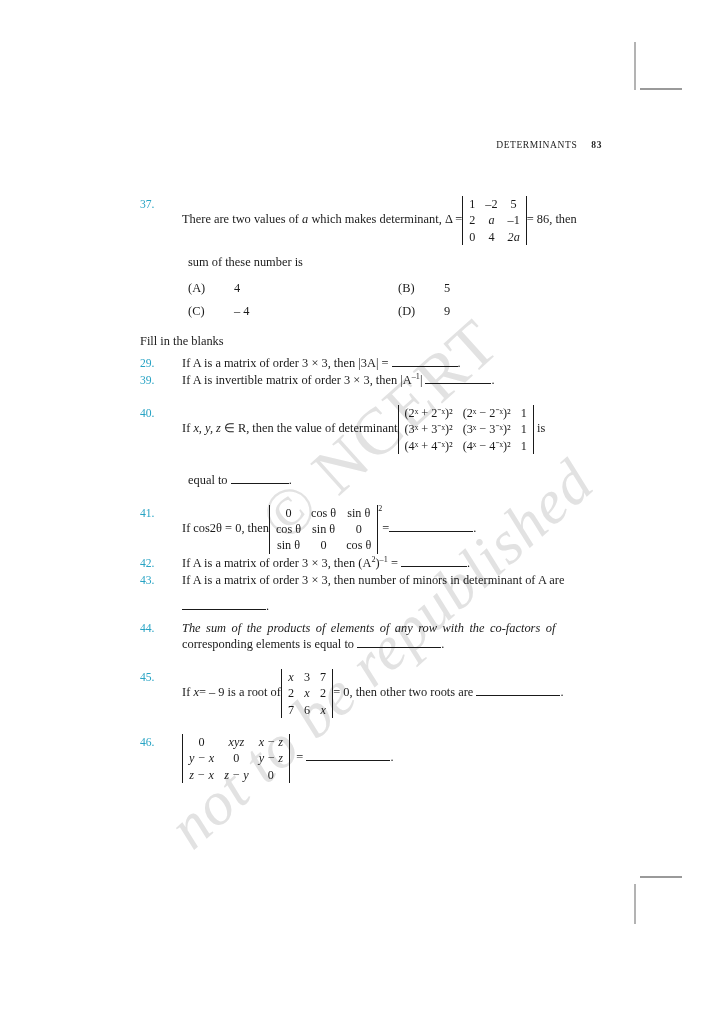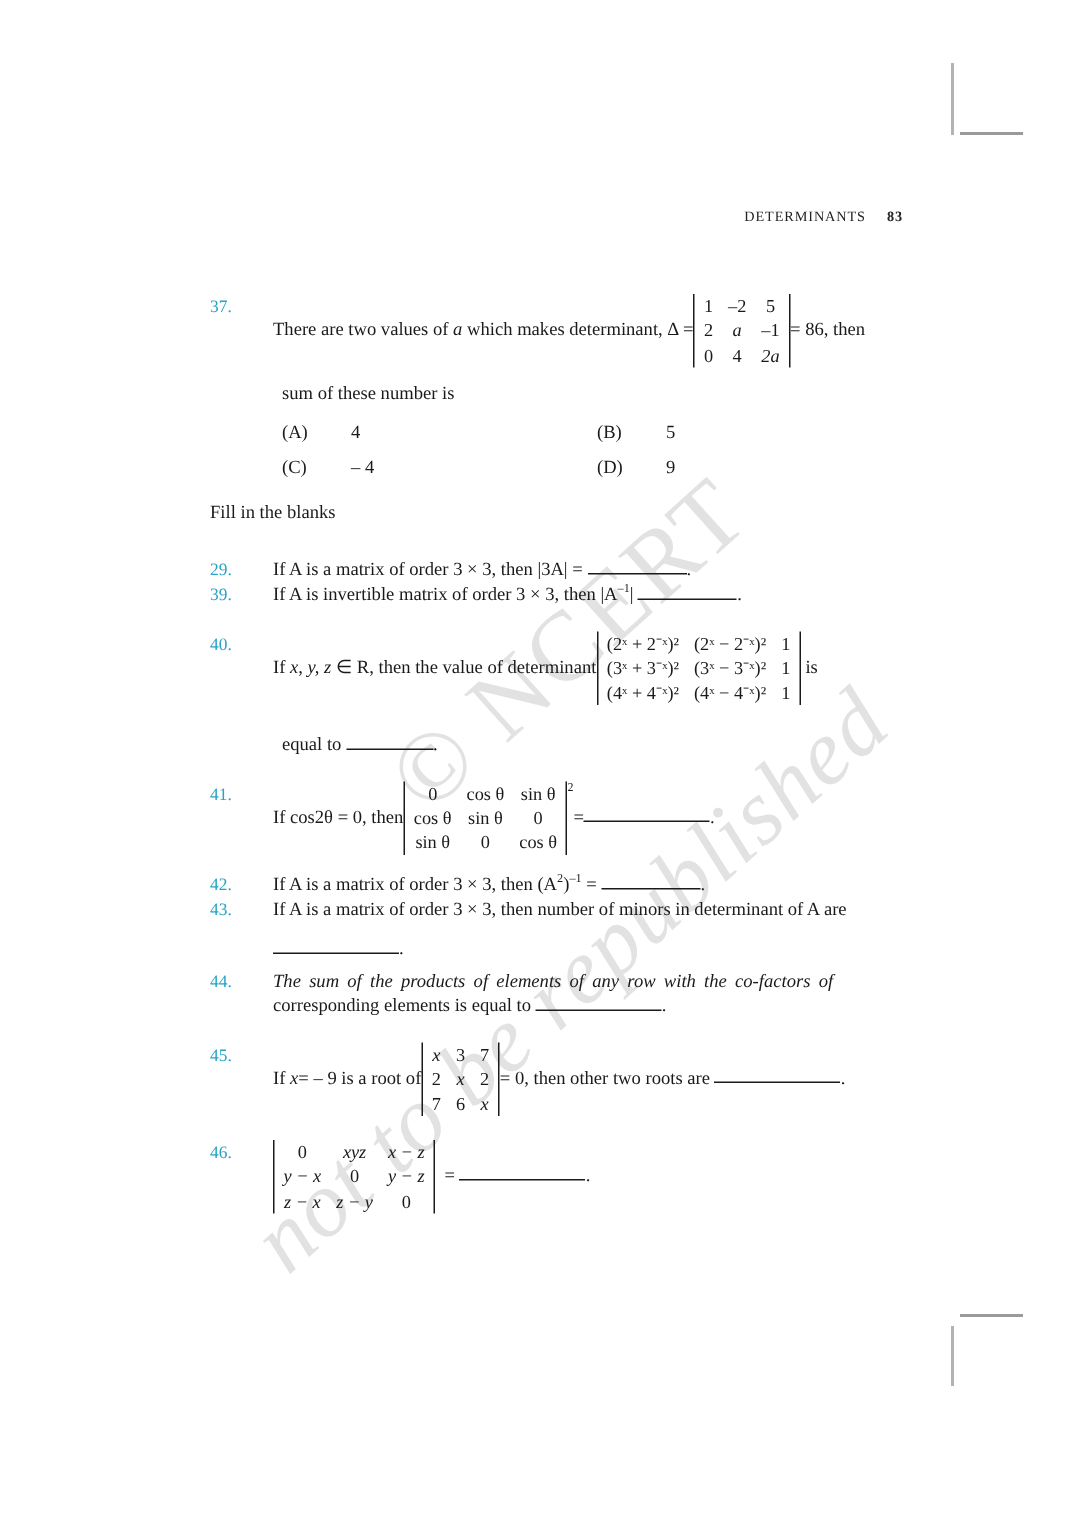--- a/index.html
+++ b/index.html
@@ -169,27 +169,27 @@
   .opt-tag { width: 46px; flex: 0 0 46px; }
   .opt-val { }
 
   .sub-line {
     margin-top: 9px;
     margin-left: 48px;
   }
 
   .section-head {
     margin-top: 13px;
-    margin-bottom: 21px;
+    margin-bottom: 5px;
     font-size: 12.4px;
   }
 
   .q-spaced { margin-bottom: 1px; }
   .q-gap-lg { margin-top: 16px; }
-  .q-gap-md { margin-top: 11px; }
+  .q-gap-md { margin-top: 1px; }
   .q-gap-sm { margin-top: 5px; }
 
   .justify { text-align: justify; font-style: italic; }
 </style>
 </head>
 <body>
 
 <div id="watermark">
   <div class="wm-text" id="wm-line1">© NCERT</div>
   <div class="wm-text" id="wm-line2">not to be republished</div>

